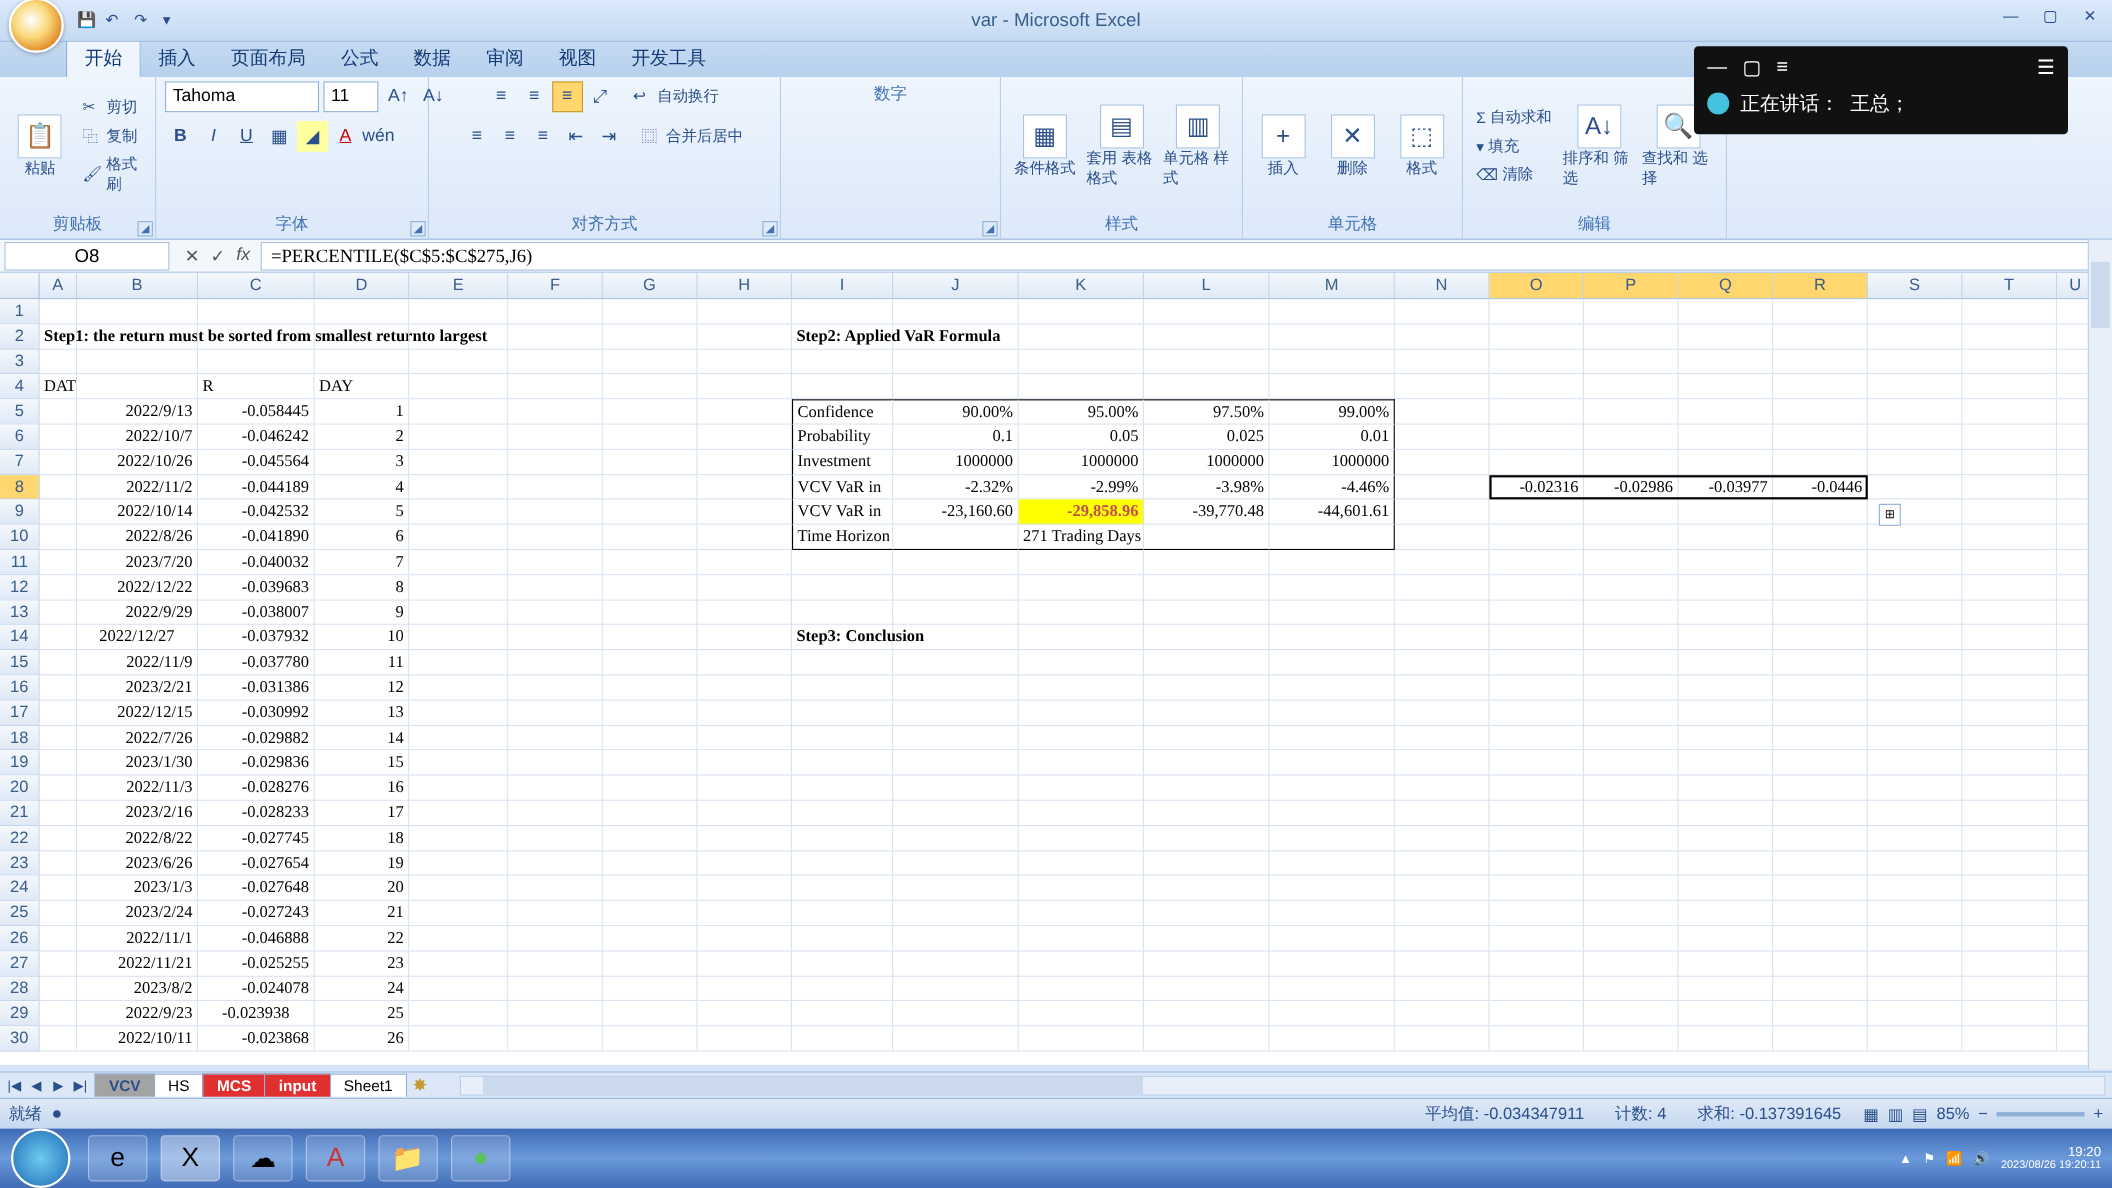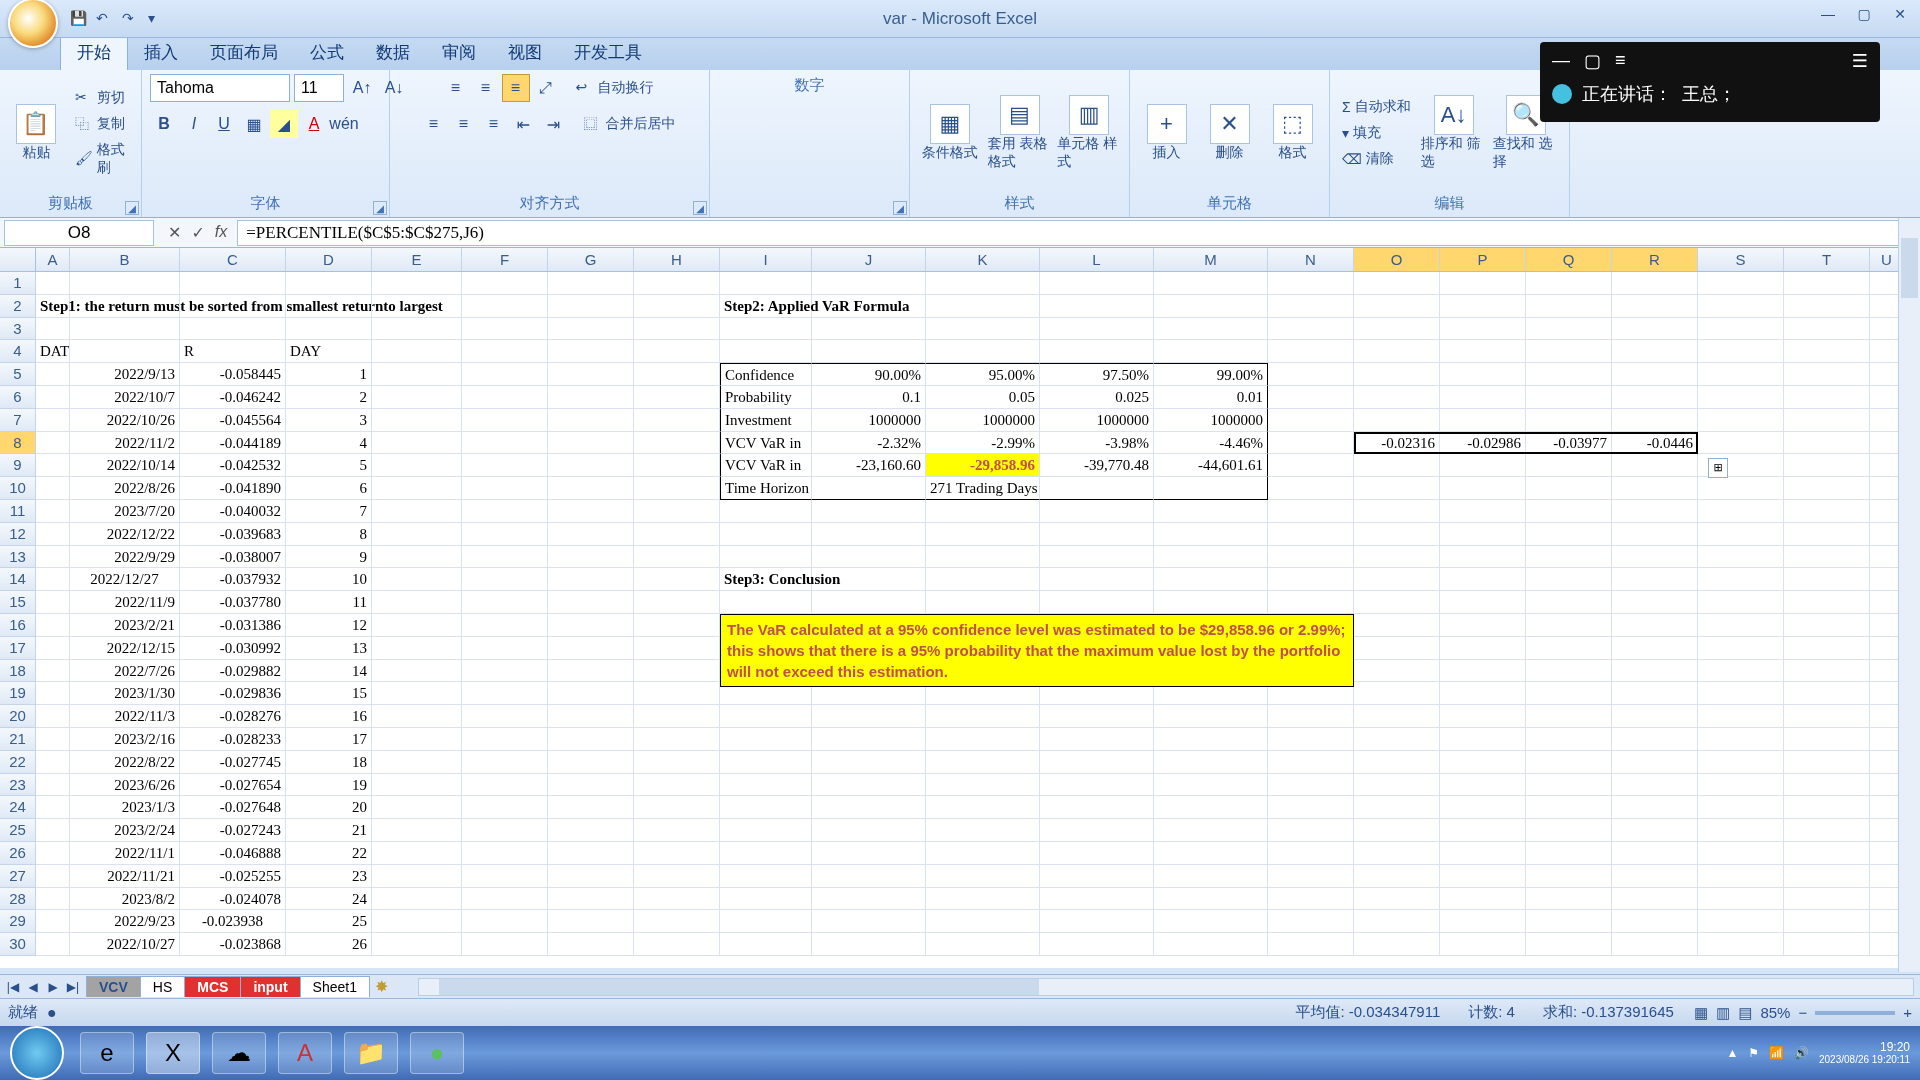--- a/index.html
+++ b/index.html
@@ -1010,21 +1010,21 @@
         <div class="cell" id="O29" style="width: 86px;"></div>
         <div class="cell" id="P29" style="width: 86px;"></div>
         <div class="cell" id="Q29" style="width: 86px;"></div>
         <div class="cell" id="R29" style="width: 86px;"></div>
         <div class="cell" id="S29" style="width: 86px;"></div>
         <div class="cell" id="T29" style="width: 86px;"></div>
         <div class="cell" id="U29" style="width: 34px;"></div>
       </div>
       <div class="row">
         <div class="cell" id="A30" style="width: 34px;"></div>
-        <div class="cell" id="B30" style="width: 110px; text-align: right;">2022/10/27</div>
+        <div class="cell" id="B30" style="width: 110px; text-align: right;">2022/10/11</div>
         <div class="cell" id="C30" style="width: 106px; text-align: right;">-0.023868</div>
         <div class="cell" id="D30" style="width: 86px; text-align: right;">26</div>
         <div class="cell" id="E30" style="width: 90px;"></div>
         <div class="cell" id="F30" style="width: 86px;"></div>
         <div class="cell" id="G30" style="width: 86px;"></div>
         <div class="cell" id="H30" style="width: 86px;"></div>
         <div class="cell" id="I30" style="width: 92px;"></div>
         <div class="cell" id="J30" style="width: 114px;"></div>
         <div class="cell" id="K30" style="width: 114px;"></div>
         <div class="cell" id="L30" style="width: 114px;"></div>
@@ -1034,21 +1034,20 @@
         <div class="cell" id="P30" style="width: 86px;"></div>
         <div class="cell" id="Q30" style="width: 86px;"></div>
         <div class="cell" id="R30" style="width: 86px;"></div>
         <div class="cell" id="S30" style="width: 86px;"></div>
         <div class="cell" id="T30" style="width: 86px;"></div>
         <div class="cell" id="U30" style="width: 34px;"></div>
       </div>
     </div>
   <div class="sel-range" id="selrange" style="left: 1354px; top: 183.6px; width: 344px; height: 22.8px;"></div>
   <div class="autofill-opt" id="afopt" style="left: 1708px; top: 209.6px;">⊞</div>
-<div class="hl-note" style="position: absolute; left: 720px; top: 366px; width: 634px; padding: 4px 6px; font-size: 15px; line-height: 1.4; border: 1px solid rgb(0, 0, 0);">The VaR calculated at a 95% confidence level was estimated to be $29,858.96 or 2.99%; this shows that there is a 95% probability that the maximum value lost by the portfolio will not exceed this estimation.</div>
   </div>
 
 <div class="vscroll">
     <div class="thumb"></div>
   </div>
 
 <div class="sheet-bar">
   <div class="nav-btns">
     <span>|◀</span>
     <span>◀</span>

